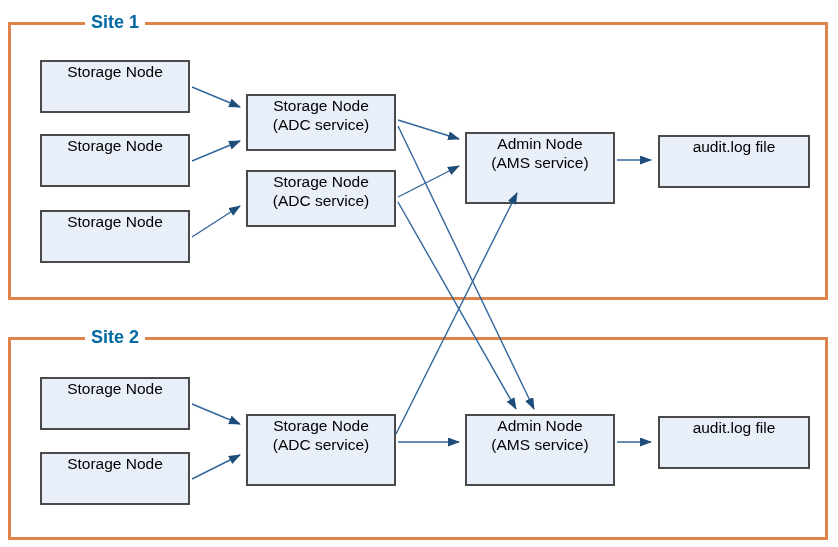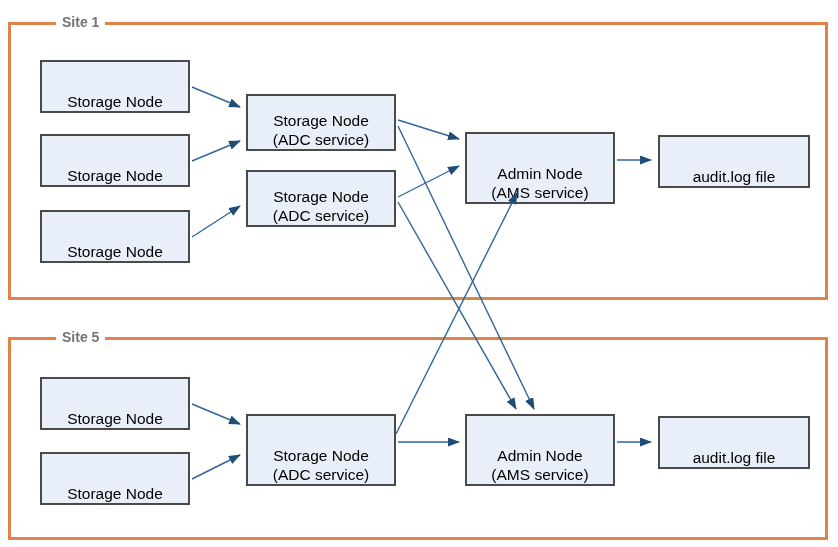--- a/index.html
+++ b/index.html
@@ -17,38 +17,39 @@
   }
   .site-rect {
     position: absolute;
     border: 3px solid var(--site-border, #e0834a);
     box-sizing: border-box;
     background: transparent;
   }
   .site-title {
     position: absolute;
     background: #ffffff;
-    color: #737373;
-    font-size: 14px;
+    color: #0369a1;
+    font-size: 18px;
     font-weight: bold;
     padding: 0 6px;
     line-height: 22px;
     z-index: 3;
     white-space: nowrap;
+    margin-left: 29px;
   }
   .node {
     position: absolute;
     box-sizing: border-box;
     width: 150px;
     background: var(--box-fill, #e9eff8);
     border: 2px solid var(--box-border, #4a4a4a);
     display: flex;
     flex-direction: column;
     align-items: center;
-    justify-content: flex-end;
+    justify-content: flex-start;
     text-align: center;
     z-index: 2;
     color: #000000;
   }
   .node span {
     font-size: 15.5px;
     line-height: 19px;
     color: #000000;
     white-space: nowrap;
   }
@@ -73,21 +74,21 @@
 </style>
 </head>
 <body>
 
 <div class="canvas">
 
   <div class="site-rect" style="left:8px; top:22px; width:820px; height:278px;"></div>
   <div class="site-rect" style="left:8px; top:337px; width:820px; height:203px;"></div>
 
   <div class="site-title" style="left:56px; top:11px;">Site 1</div>
-  <div class="site-title" style="left:56px; top:326px;">Site 5</div>
+  <div class="site-title" style="left:56px; top:326px;">Site 2</div>
 
   <div class="node h53" style="left:40px; top:60px;">
     <span>Storage Node</span>
   </div>
   <div class="node h53" style="left:40px; top:134px;">
     <span>Storage Node</span>
   </div>
   <div class="node h53" style="left:40px; top:210px;">
     <span>Storage Node</span>
   </div>

